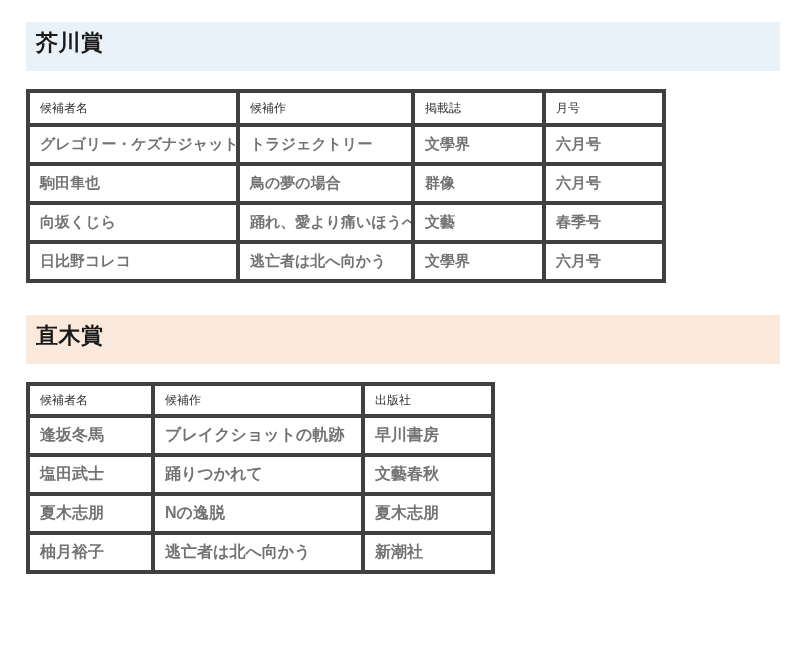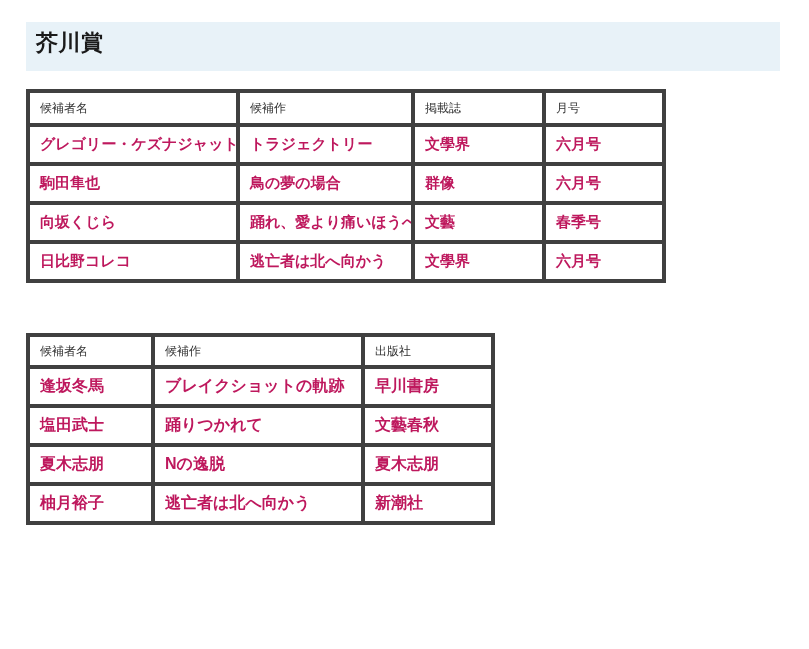--- a/index.html
+++ b/index.html
@@ -79,21 +79,21 @@
   }
   th {
     font-weight: normal;
     font-size: 12px;
     color: #333333;
     height: 30px;
   }
   td {
     font-size: 15px;
     font-weight: bold;
-    color: #be185d;
+    color: #737373;
     height: 35px;
   }
   .naoki-table th { height: 28px; }
   .naoki-table td { height: 35px; font-size: 16px; }
 </style>
 </head>
 <body>
 
 <div class="page">
 
@@ -137,20 +137,21 @@
           <td>日比野コレコ</td>
           <td>逃亡者は北へ向かう</td>
           <td>文學界</td>
           <td>六月号</td>
         </tr>
       </tbody>
     </table>
   </div>
 
   <div class="section section-naoki">
+    <div class="section-heading heading-naoki">直木賞</div>
     <table class="naoki-table">
       <colgroup>
         <col class="c0">
           <col class="c1">
           <col class="c2">
       </colgroup>
       <thead>
         <tr>
           <th>候補者名</th>
           <th>候補作</th>

